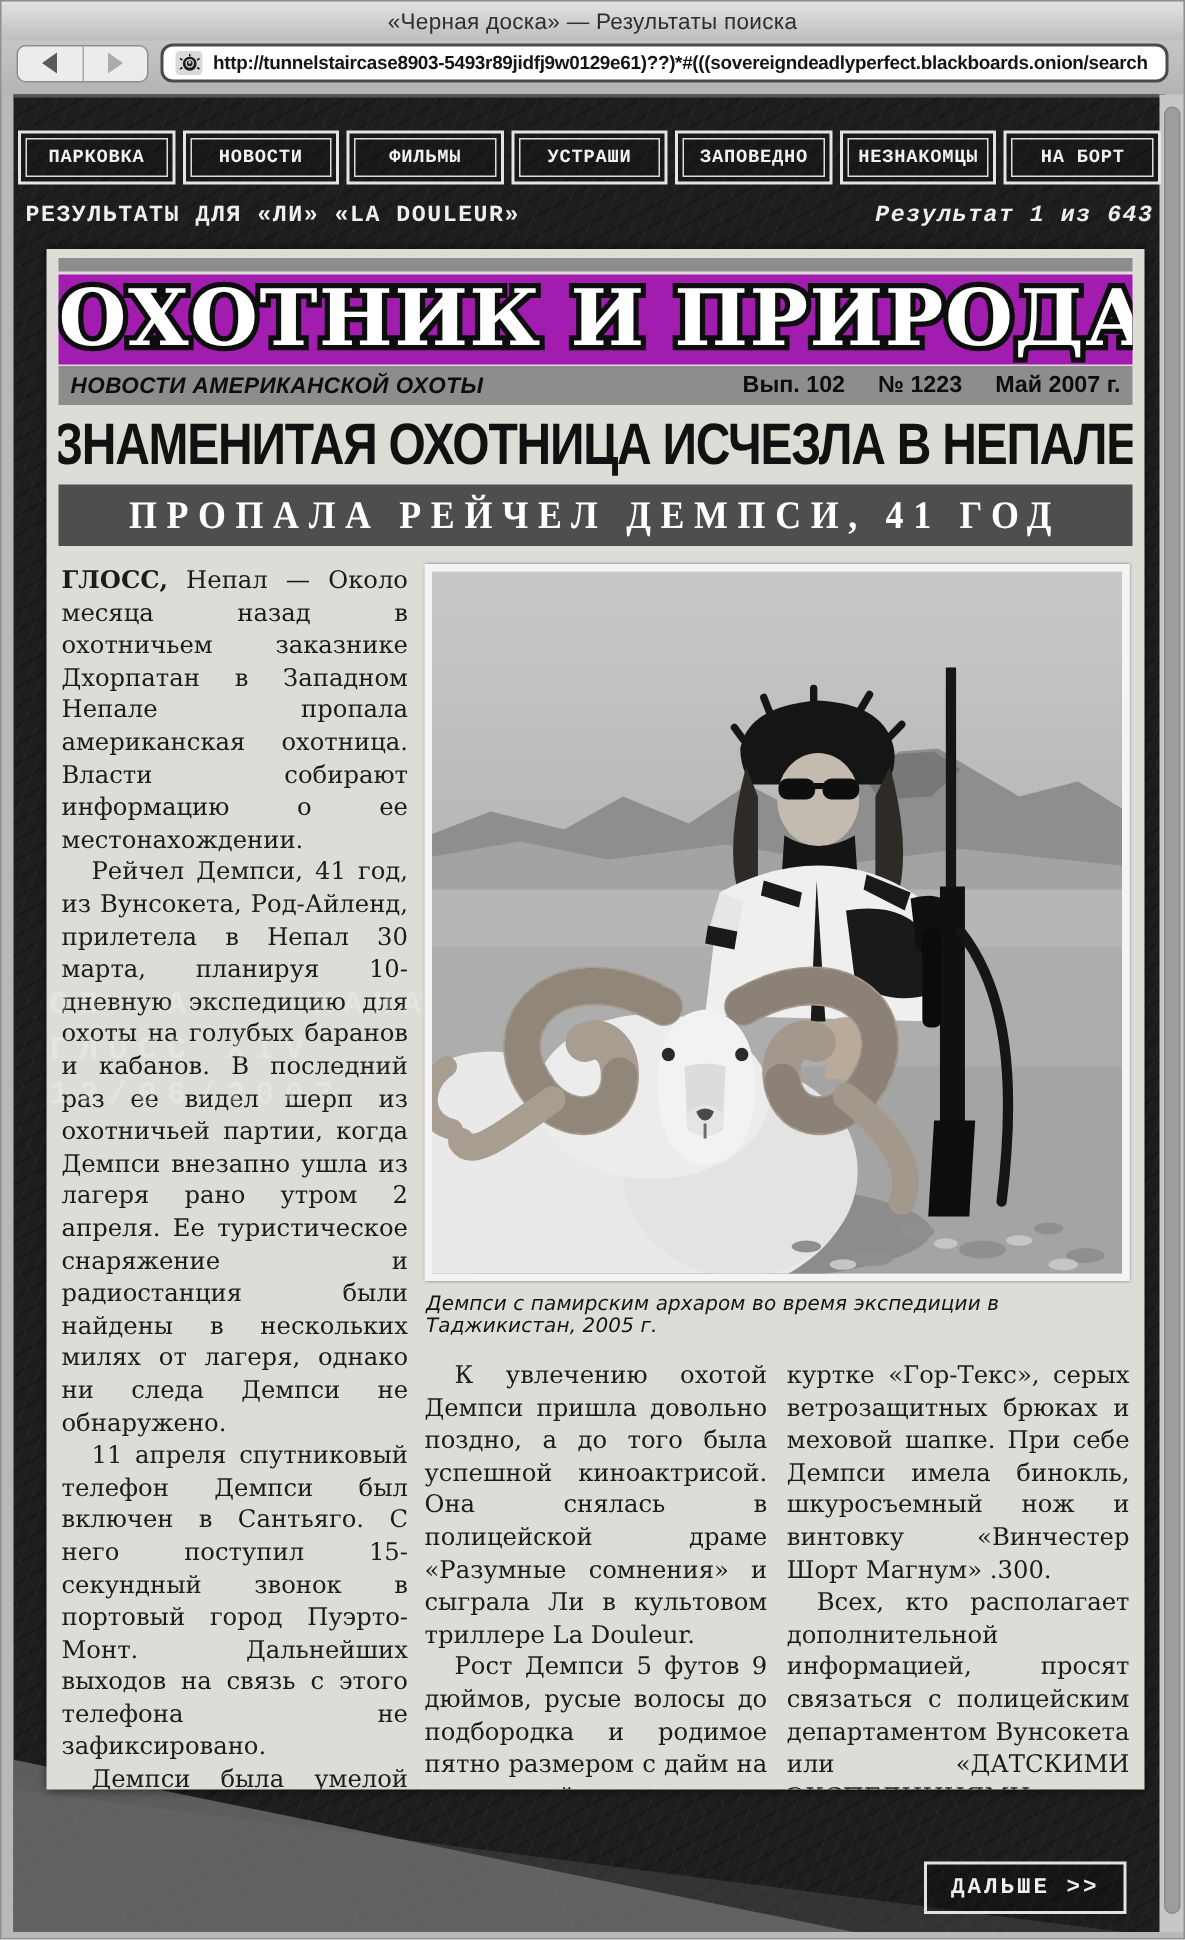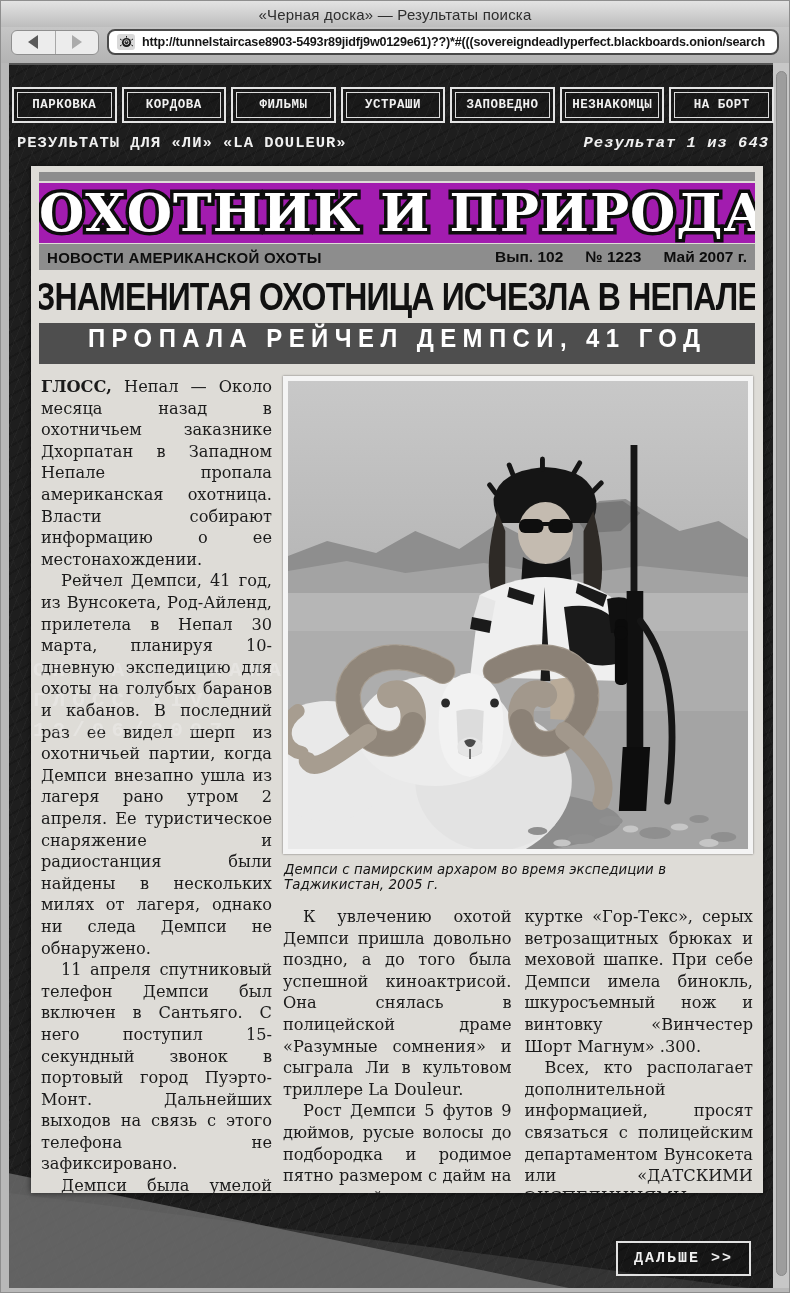--- a/index.html
+++ b/index.html
@@ -52,27 +52,27 @@
            background:#dedcd7; padding:6px 8px; z-index:2; box-shadow:0 0 6px rgba(0,0,0,.6);
            overflow:hidden; }
   .mast-topstrip { height:9px; background:#8d8d8d; }
   .mastband { background:#a21caf; margin-top:2px; display:grid; place-items:center; height:60px; overflow:hidden; }
   .masttitle { grid-area:1/1; font-family:"DejaVu Serif", serif; font-weight:bold; font-size:52px;
                line-height:1; letter-spacing:1px; white-space:nowrap; }
   .masttitle.strokelayer { -webkit-text-stroke:7px #0d0d0d; color:#0d0d0d; text-shadow:2px 3px 0 #0d0d0d; }
   .masttitle.filllayer { color:#ffffff; }
   .mastsub { background:#8d8d8d; margin-top:1px; display:flex; justify-content:space-between;
              align-items:center; padding:4px 8px; color:#0d0d0d; }
-  .tagline { font-weight:bold; font-size:15px; letter-spacing:.3px; }
+  .tagline { font-style:italic; font-weight:bold; font-size:15px; letter-spacing:.3px; }
   .issueinfo { display:flex; gap:22px; font-weight:bold; font-size:15.5px;justify-content:flex-end; }
   .headline1 { margin-top:6px; display:flex; justify-content:center; overflow:hidden; }
   .headline1 span { font-weight:bold; font-size:39px; line-height:1.08; color:#111; white-space:nowrap;
                     transform:scaleX(.82); letter-spacing:-1px; }
   .headline2 { margin-top:5px; background:#4e4e4e; height:41px; display:flex; justify-content:center;
-               align-items:flex-start; overflow:hidden; }
+               align-items:center; overflow:hidden;font-family:Liberation Serif, serif; }
   .headline2 span { color:#fff; font-weight:bold; font-size:26px; letter-spacing:7px;
                     white-space:nowrap; transform:scaleX(.92); }
   
   .article { display:flex; gap:11px; margin-top:12px; padding:0 2px; }
   .colL { width:231px; flex:none; }
   .bodytext { font-family:"DejaVu Serif", serif; font-size:16.2px; line-height:21.6px;
               text-align:justify; color:#1b1b1b; }
   .bodytext p { margin:0; }
   .bodytext p.indent { text-indent:20px; }
   .rightwrap { flex:1; min-width:0; }
@@ -132,21 +132,21 @@
     </div>
   </div>
 
   <div class="content">
 
     <div class="navrow">
       <div class="navbtn">
           <span class="inner">ПАРКОВКА</span>
         </div>
       <div class="navbtn">
-          <span class="inner">КОРДОВА</span>
+          <span class="inner">НОВОСТИ</span>
         </div>
       <div class="navbtn">
           <span class="inner">ФИЛЬМЫ</span>
         </div>
       <div class="navbtn">
           <span class="inner">УСТРАШИ</span>
         </div>
       <div class="navbtn">
           <span class="inner">ЗАПОВЕДНО</span>
         </div>

